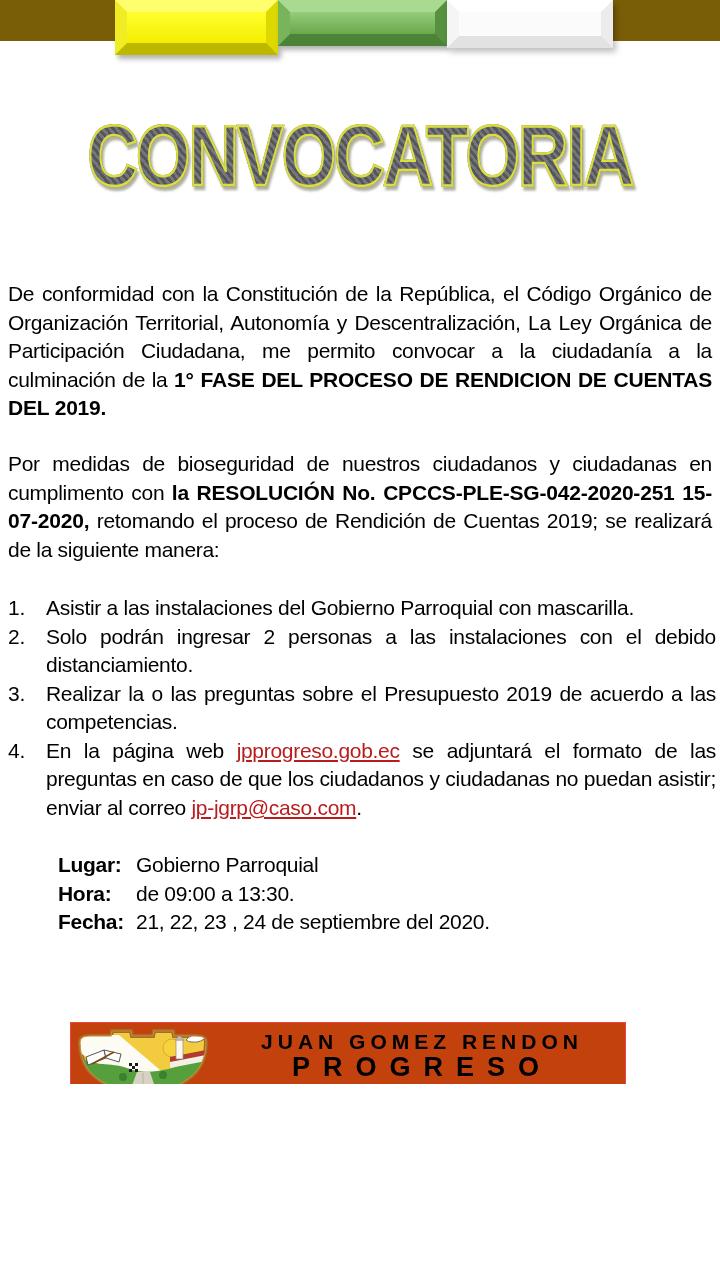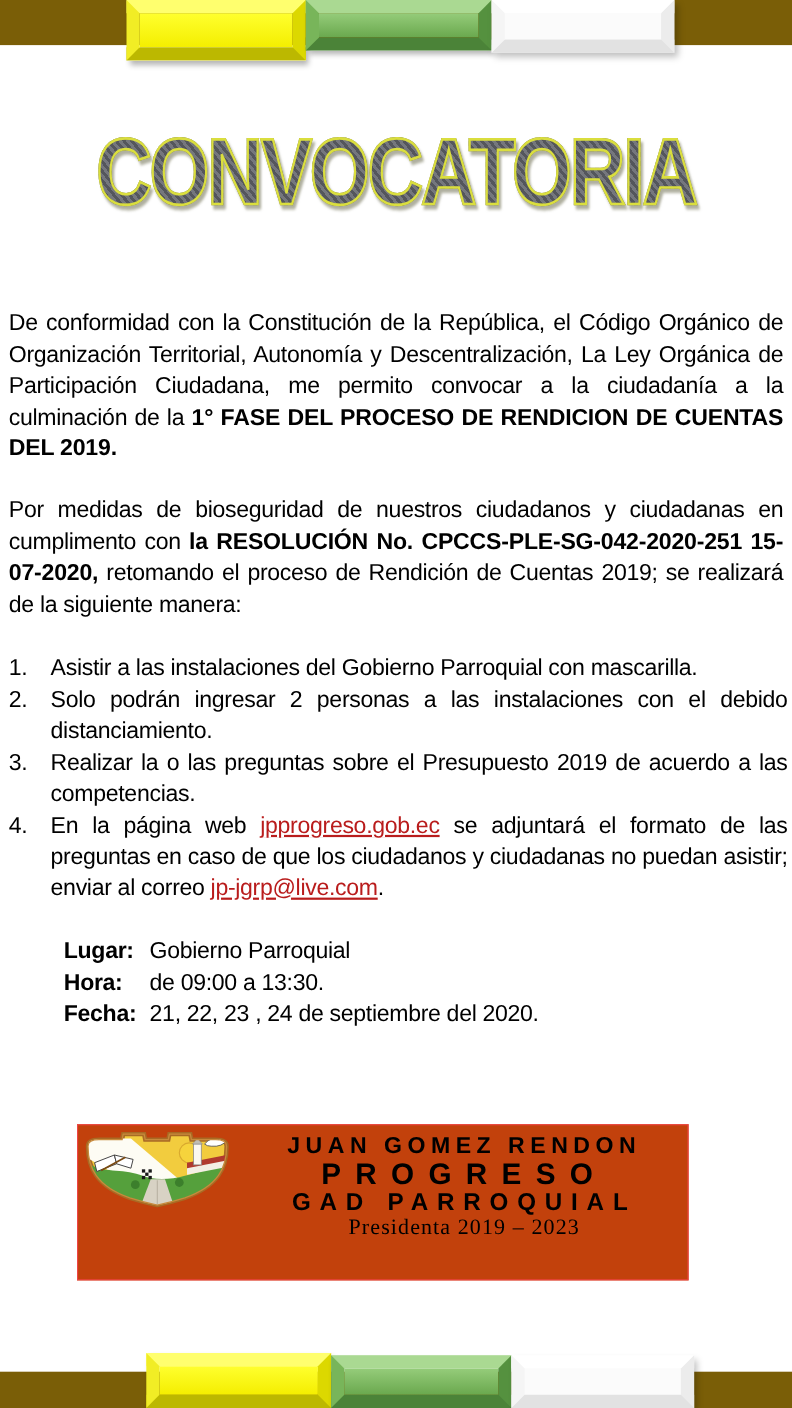--- a/index.html
+++ b/index.html
@@ -1,17 +1,17 @@
 <!DOCTYPE html>
 <html><head>
 <meta charset="utf-8">
 <style>
   html,body { margin:0; padding:0; background:#ffffff; }
   .page {
-    position:relative; width:720px; height:1280px; margin:0 auto;
+    position:relative; width:720px; height:1084px; margin:0 auto;
     background:#ffffff; overflow:hidden;
     font-family:"Liberation Sans", sans-serif; color:#000;
   }
 
   
   .brown-bar { position:absolute; left:0; width:720px; background:#7a5e07; }
   .brown-bar.top { top:0; height:41px; }
   .brown-bar.bottom { top:1247px; height:33px; }
 
   .block { position:absolute; box-sizing:border-box; border-style:solid; border-width:12px;
@@ -99,21 +99,21 @@
     <div class="step">
       <span class="num">2.</span>
       <span class="txt">Solo podrán ingresar 2 personas a las instalaciones con el debido distanciamiento.</span>
     </div>
     <div class="step">
       <span class="num">3.</span>
       <span class="txt">Realizar la o las preguntas sobre el Presupuesto 2019 de acuerdo a las competencias.</span>
     </div>
     <div class="step">
       <span class="num">4.</span>
-      <span class="txt"><span>En la página web </span><a class="link">jpprogreso.gob.ec</a><span> se adjuntará el formato de las preguntas en caso de que los ciudadanos y ciudadanas no puedan asistir; enviar al correo </span><a class="link">jp-jgrp@live.com</a><span>.</span></span>
+      <span class="txt"><span>En la página web </span><a class="link">jpprogreso.gob.ec</a><span> se adjuntará el formato de las preguntas en caso de que los ciudadanos y ciudadanas no puedan asistir; enviar al correo </span><a class="link">jp-jgrp@caso.com</a><span>.</span></span>
     </div>
   </div>
 
   <div class="details">
     <div class="detail-row">
       <span class="dlabel">Lugar:</span>
       <span class="dvalue">Gobierno Parroquial</span>
     </div>
     <div class="detail-row">
       <span class="dlabel">Hora:</span>

